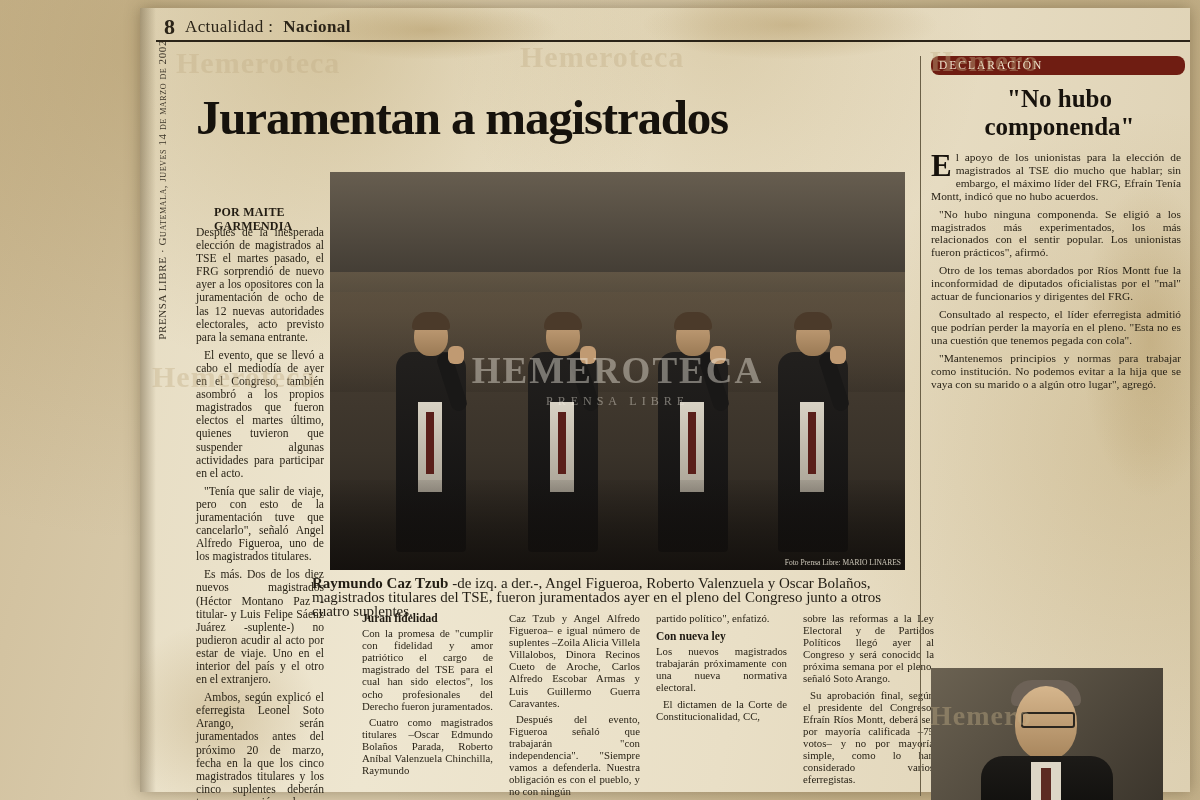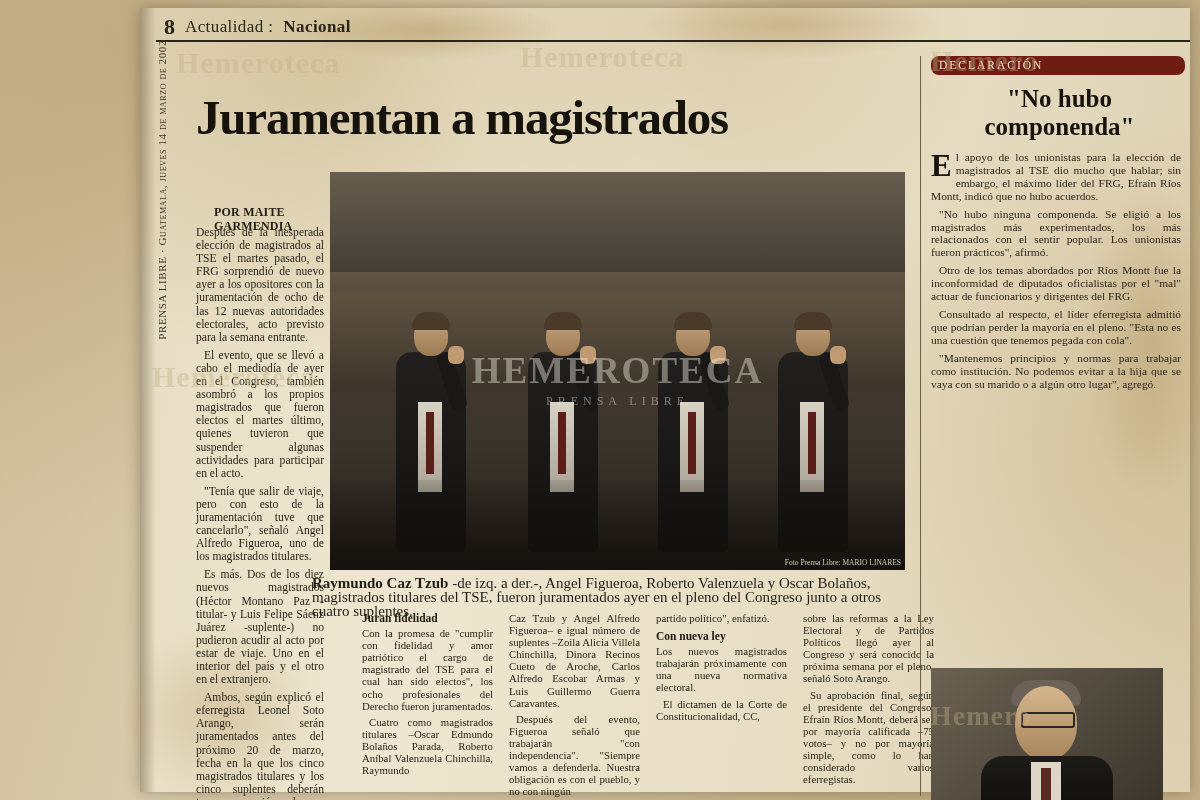--- a/index.html
+++ b/index.html
@@ -300,40 +300,40 @@
     <b>Raymundo Caz Tzub</b><span> -de izq. a der.-, Angel Figueroa, Roberto Valenzuela y Oscar Bolaños, magistrados titulares del TSE, fueron juramentados ayer en el pleno del Congreso junto a otros cuatro suplentes.</span>
   </div>
 
   <div class="bcols">
     <div class="bcol">
       <h4>Juran fidelidad</h4>
       <p class="first">Con la promesa de "cumplir con fidelidad y amor patriótico el cargo de magistrado del TSE para el cual han sido electos", los ocho profesionales del Derecho fueron juramentados.</p>
       <p>Cuatro como magistrados titulares –Oscar Edmundo Bolaños Parada, Roberto Aníbal Valenzuela Chinchilla, Raymundo</p>
     </div>
     <div class="bcol">
-      <p class="first">Caz Tzub y Angel Alfredo Figueroa– e igual número de suplentes –Zoila Alicia Villela Chinchilla, Dinora Recinos Cueto de Aroche, Carlos Alfredo Escobar Armas y Luis Guillermo Guerra Caravantes.</p>
+      <p class="first">Caz Tzub y Angel Alfredo Figueroa– e igual número de suplentes –Zoila Alicia Villela Villalobos, Dinora Recinos Cueto de Aroche, Carlos Alfredo Escobar Armas y Luis Guillermo Guerra Caravantes.</p>
       <p>Después del evento, Figueroa señaló que trabajarán "con independencia". "Siempre vamos a defenderla. Nuestra obligación es con el pueblo, y no con ningún</p>
     </div>
     <div class="bcol">
       <p class="first">partido político", enfatizó.</p>
       <h4 style="margin-top:6px;">Con nueva ley</h4>
       <p class="first">Los nuevos magistrados trabajarán próximamente con una nueva normativa electoral.</p>
       <p>El dictamen de la Corte de Constitucionalidad, CC,</p>
     </div>
     <div class="bcol">
       <p class="first">sobre las reformas a la Ley Electoral y de Partidos Políticos llegó ayer al Congreso y será conocido la próxima semana por el pleno, señaló Soto Arango.</p>
       <p>Su aprobación final, según el presidente del Congreso, Efraín Ríos Montt, deberá ser por mayoría calificada –75 votos– y no por mayoría simple, como lo han considerado varios eferregistas.</p>
     </div>
   </div>
 
   <div class="rail">
     <div class="decl">DECLARACIÓN</div>
     <div class="railtitle">"No hubo componenda"</div>
     <div class="railbody">
-      <p class="first"><span class="dropcap">E</span><span>l apoyo de los unionistas para la elección de magistrados al TSE dio mucho que hablar; sin embargo, el máximo líder del FRG, Efraín Ríos Montt, indicó que no hubo acuerdos.</span></p>
+      <p class="first"><span class="dropcap">E</span><span>l apoyo de los unionistas para la elección de magistrados al TSE dio mucho que hablar; sin embargo, el máximo líder del FRG, Efraín Tenía Montt, indicó que no hubo acuerdos.</span></p>
       <p>"No hubo ninguna componenda. Se eligió a los magistrados más experimentados, los más relacionados con el sentir popular. Los unionistas fueron prácticos", afirmó.</p>
       <p>Otro de los temas abordados por Ríos Montt fue la inconformidad de diputados oficialistas por el "mal" actuar de funcionarios y dirigentes del FRG.</p>
       <p>Consultado al respecto, el líder eferregista admitió que podrían perder la mayoría en el pleno. "Esta no es una cuestión que tenemos pegada con cola".</p>
       <p>"Mantenemos principios y normas para trabajar como institución. No podemos evitar a la hija que se vaya con su marido o a algún otro lugar", agregó.</p>
     </div>
 
     <div class="portrait">
       <div class="pbg"></div>
       <div class="phair"></div>
       <div class="phead"></div>

